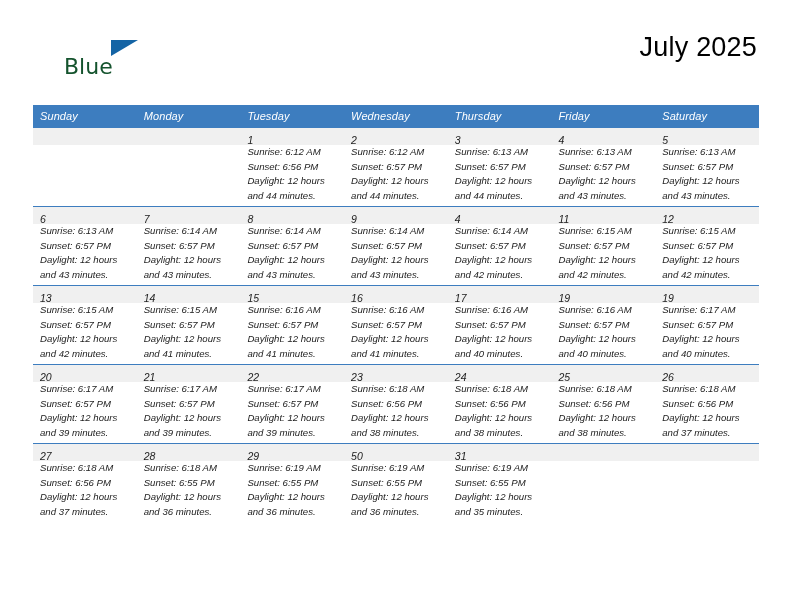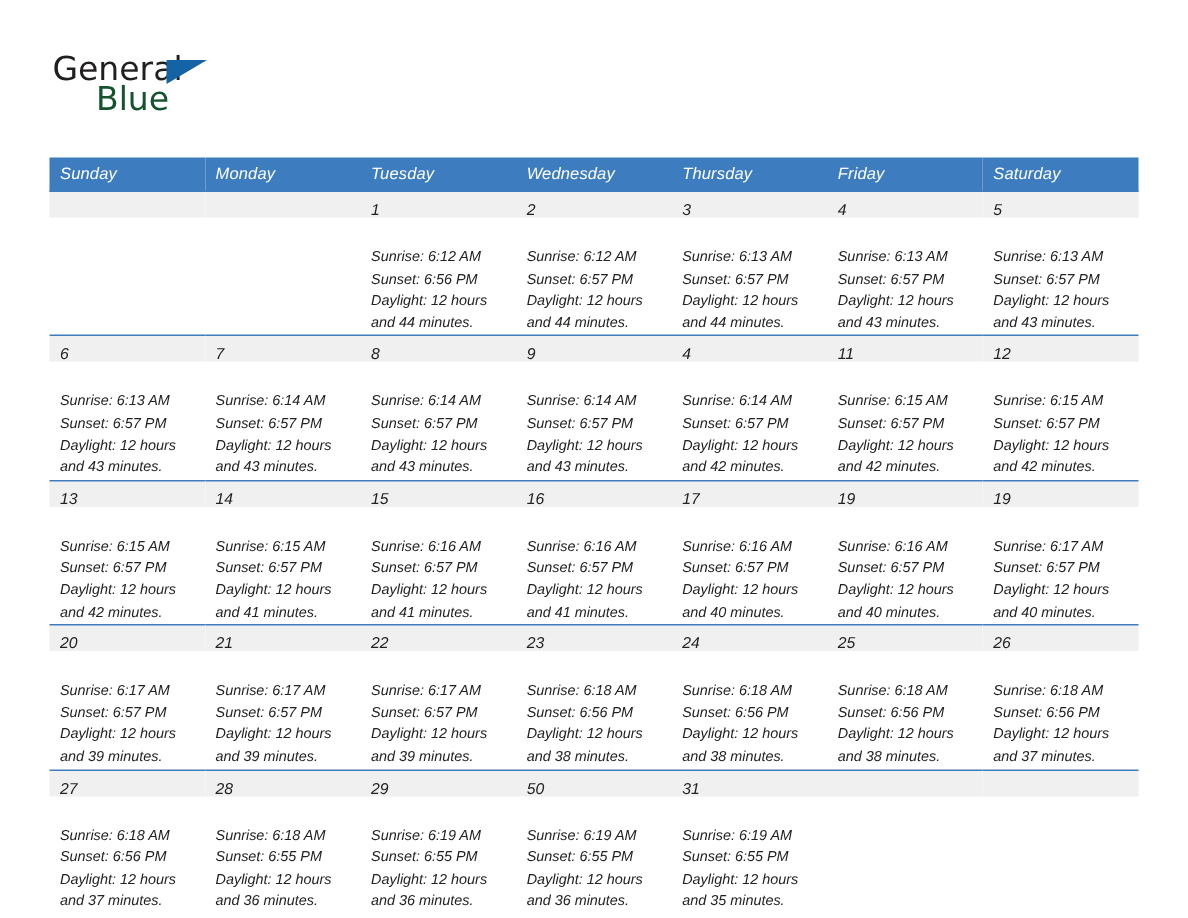--- a/index.html
+++ b/index.html
@@ -122,46 +122,46 @@
     height: 17px;
     padding: 2px 0 1px 7px;
     box-sizing: border-box;
   }
   .daynum {
     font-size: 10.5px;
     color: #222222;
     line-height: 14px;
   }
   .cell-body {
-    padding: 20px 6px 0 7px;
+    padding: 0 6px 0 7px;
   }
   .cell-line {
     font-size: 9.6px;
     line-height: 14.6px;
     color: #222222;
     white-space: nowrap;
   }
   .empty .daynum-band {
     background: #f0f0f0;
   }
 </style>
 </head>
 <body>
 
 <div class="page">
 
   <div class="header">
 
     <div class="logo">
-      <span class="logo-general">General</span>
       <span class="logo-tri"></span>
       <span class="logo-blue">Blue</span>
     </div>
 
     <div class="title-block">
+      <div class="month-title">July 2025</div>
     </div>
 
   </div>
 
   <table class="calendar">
     <thead>
       <tr>
         <th>Sunday</th>
         <th>Monday</th>
         <th>Tuesday</th>

